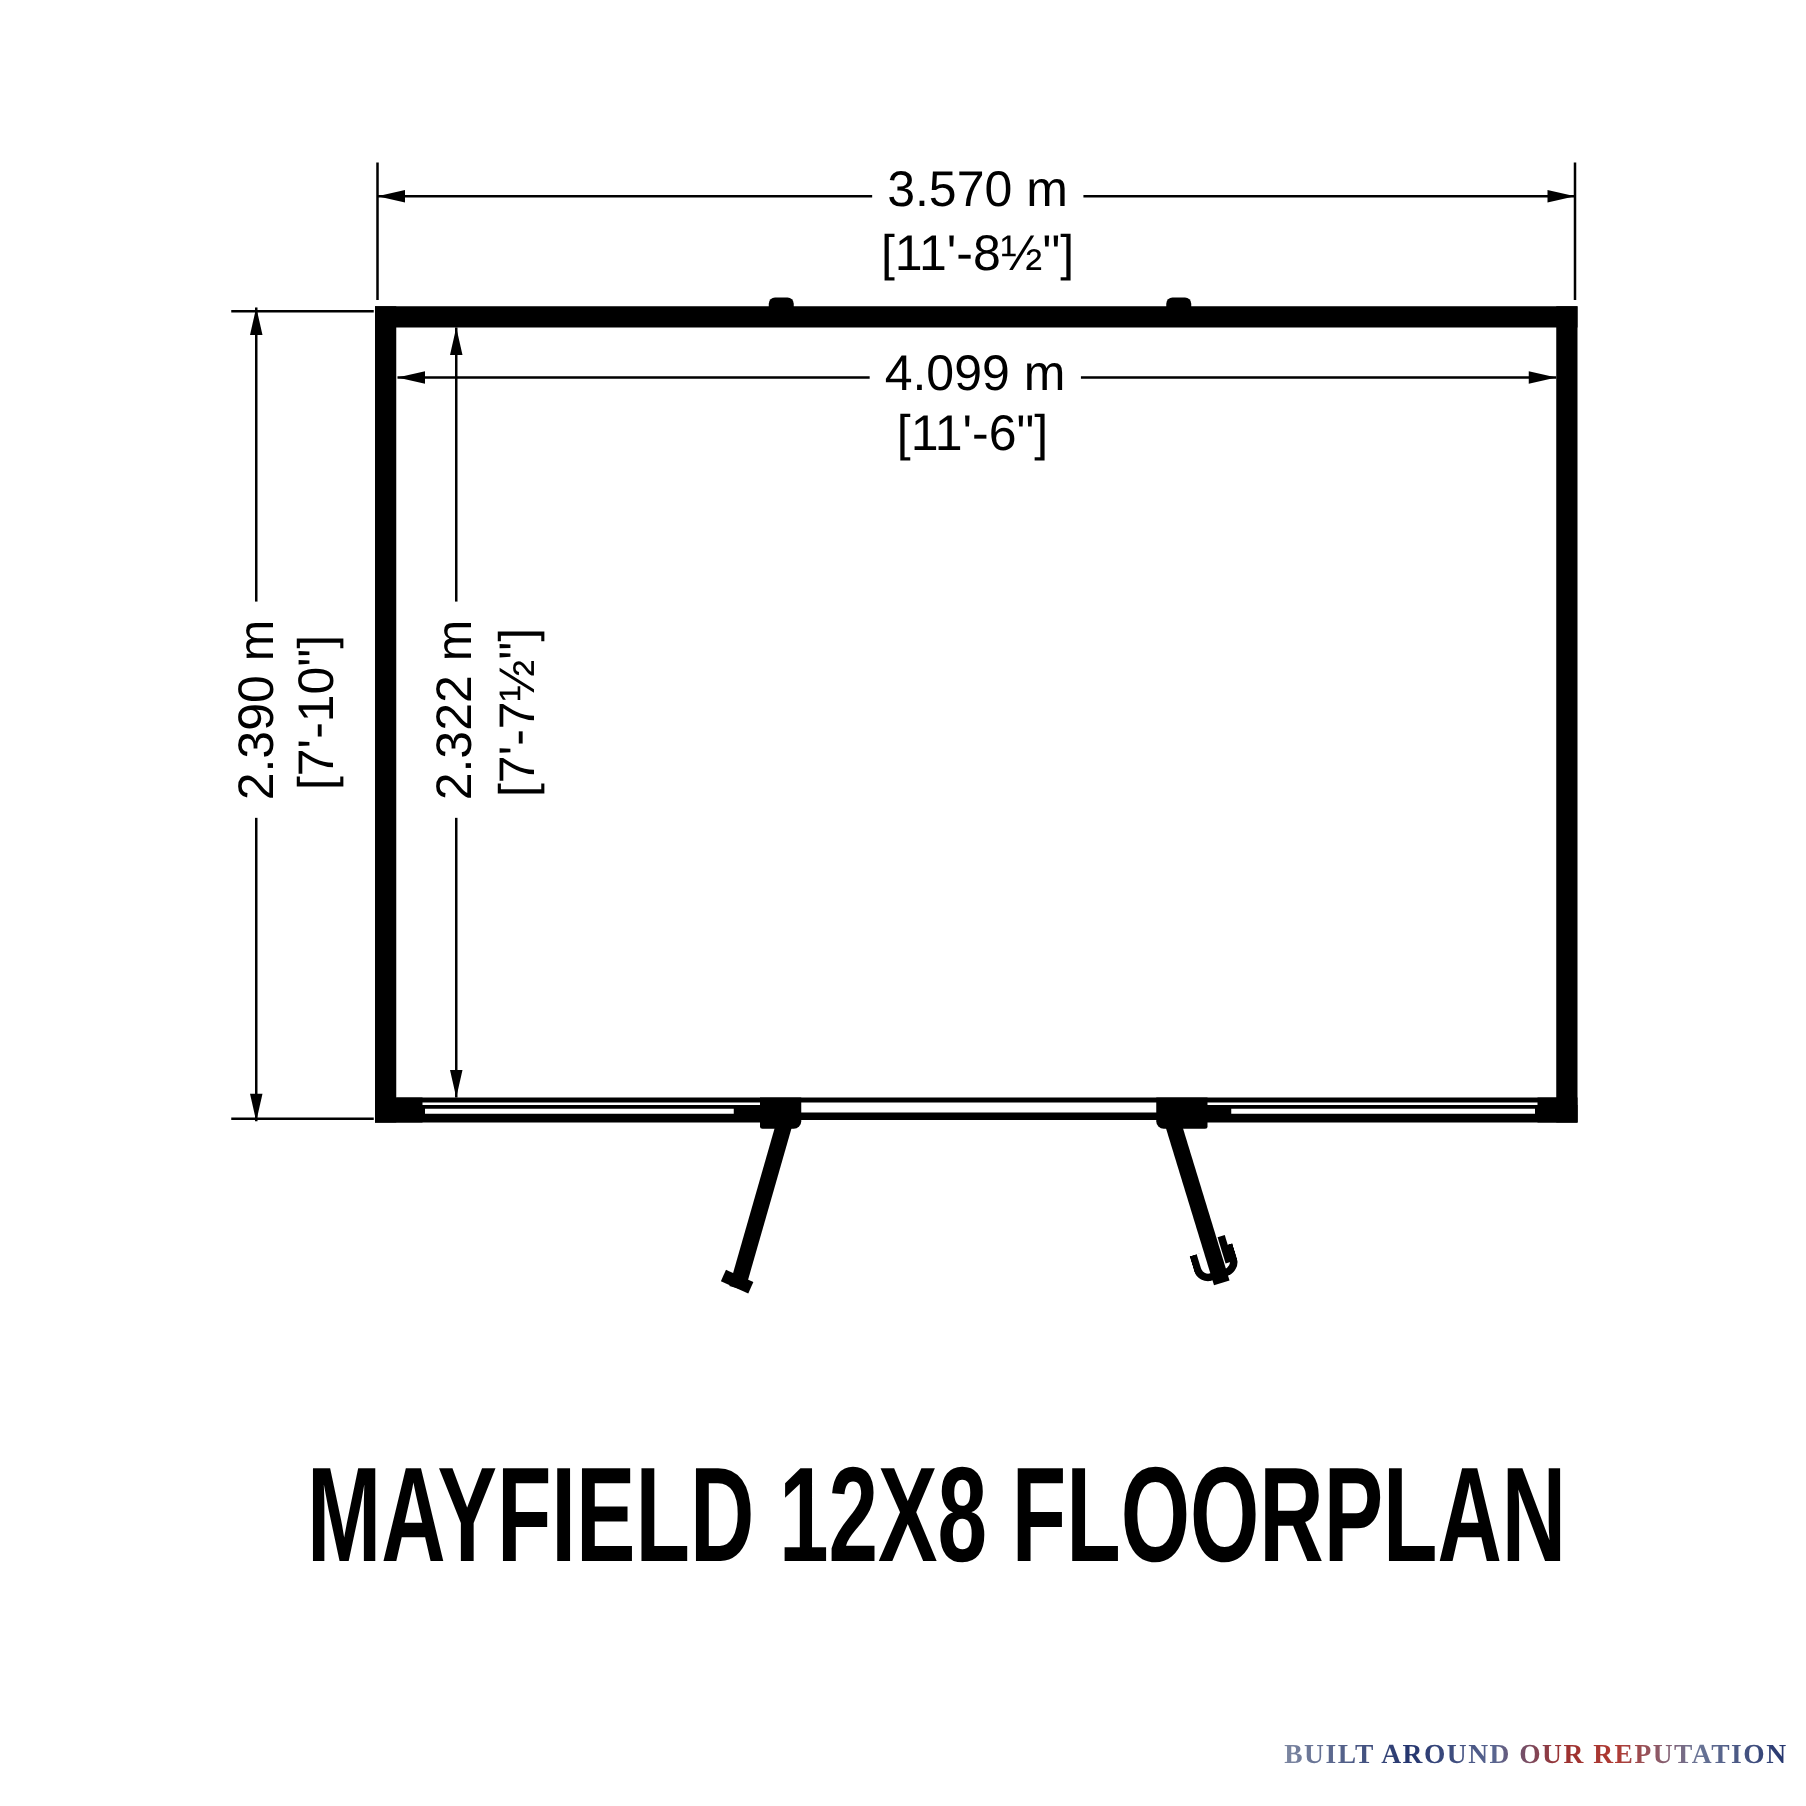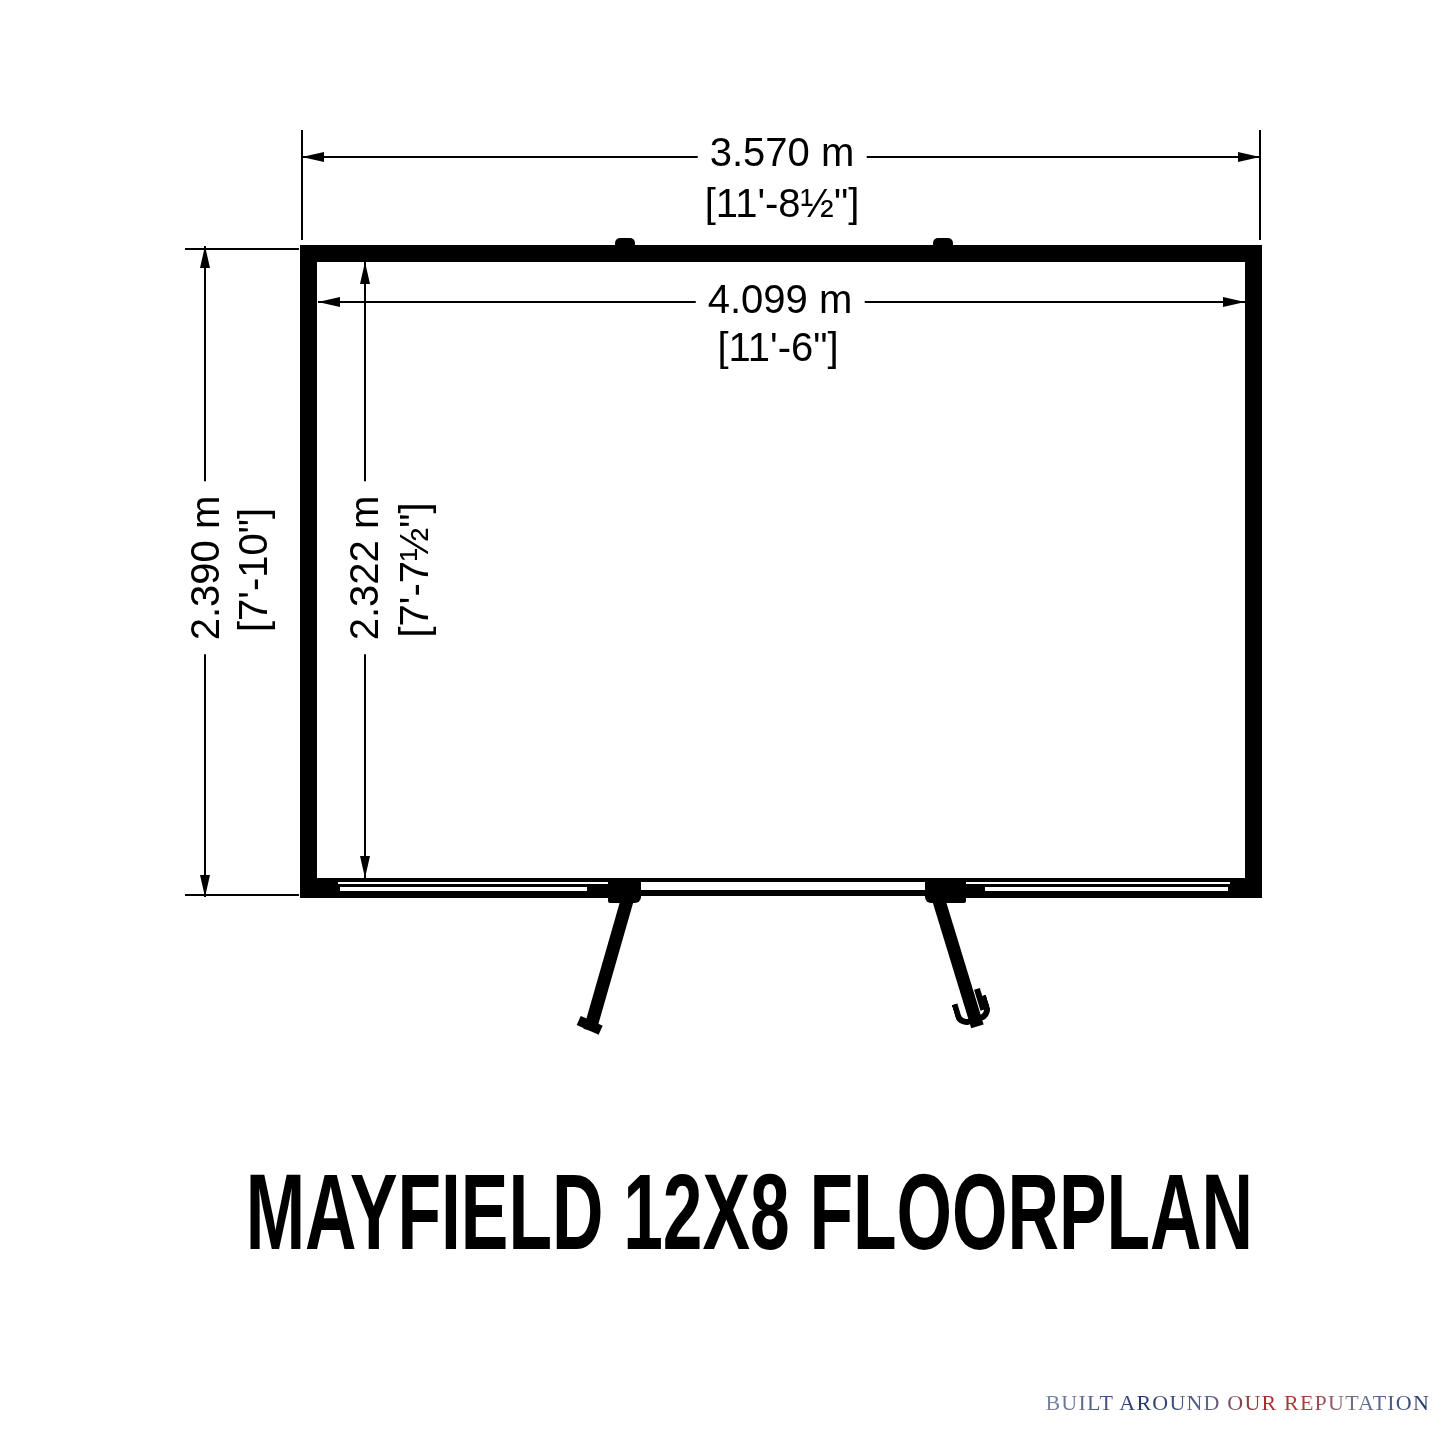--- a/index.html
+++ b/index.html
@@ -45,21 +45,21 @@
     -webkit-background-clip:text;background-clip:text;
     text-shadow:none;
   }
   .logo-letter.l-s{font-size:130px;background-image:linear-gradient(160deg,#d8dee8 0%,#c8202f 30%,#e0432c 55%,#e9edf2 72%,#1d3e92 100%);}
   .logo-letter.l-h{font-size:174px;background-image:linear-gradient(200deg,#1d3e92 0%,#d8dee8 25%,#c8202f 48%,#e0432c 66%,#aebacc 85%,#1d3e92 100%);}
   .logo-letter.l-i{font-size:202px;background-image:linear-gradient(170deg,#c8202f 0%,#e65c2e 28%,#a01d33 52%,#d8dee8 78%,#1d3e92 100%);}
   .logo-letter.l-r{font-size:188px;background-image:linear-gradient(150deg,#d8dee8 0%,#1d3e92 18%,#c8202f 45%,#8e1f3a 62%,#e0432c 82%,#d8dee8 100%);}
   .logo-letter.l-e{font-size:146px;background-image:linear-gradient(140deg,#e9edf2 0%,#aebacc 25%,#c8202f 48%,#e0432c 70%,#1d3e92 100%);}
   .tagline{
     position:absolute;right:15px;top:1390px;
-    font-family:"Liberation Serif", serif;font-weight:normal;
+    font-family:"Liberation Serif", serif;font-weight:bold;
     font-size:22px;letter-spacing:1.2px;white-space:nowrap;
     color:transparent;-webkit-text-fill-color:transparent;
     -webkit-background-clip:text;background-clip:text;
     background-image:linear-gradient(90deg,#7e88a2 0%,#24356e 25%,#5a6690 42%,#9a3030 55%,#b03a32 66%,#6b7697 82%,#24356e 100%);
   }
 </style>
 </head>
 <body>
 
 <div class="canvas">

